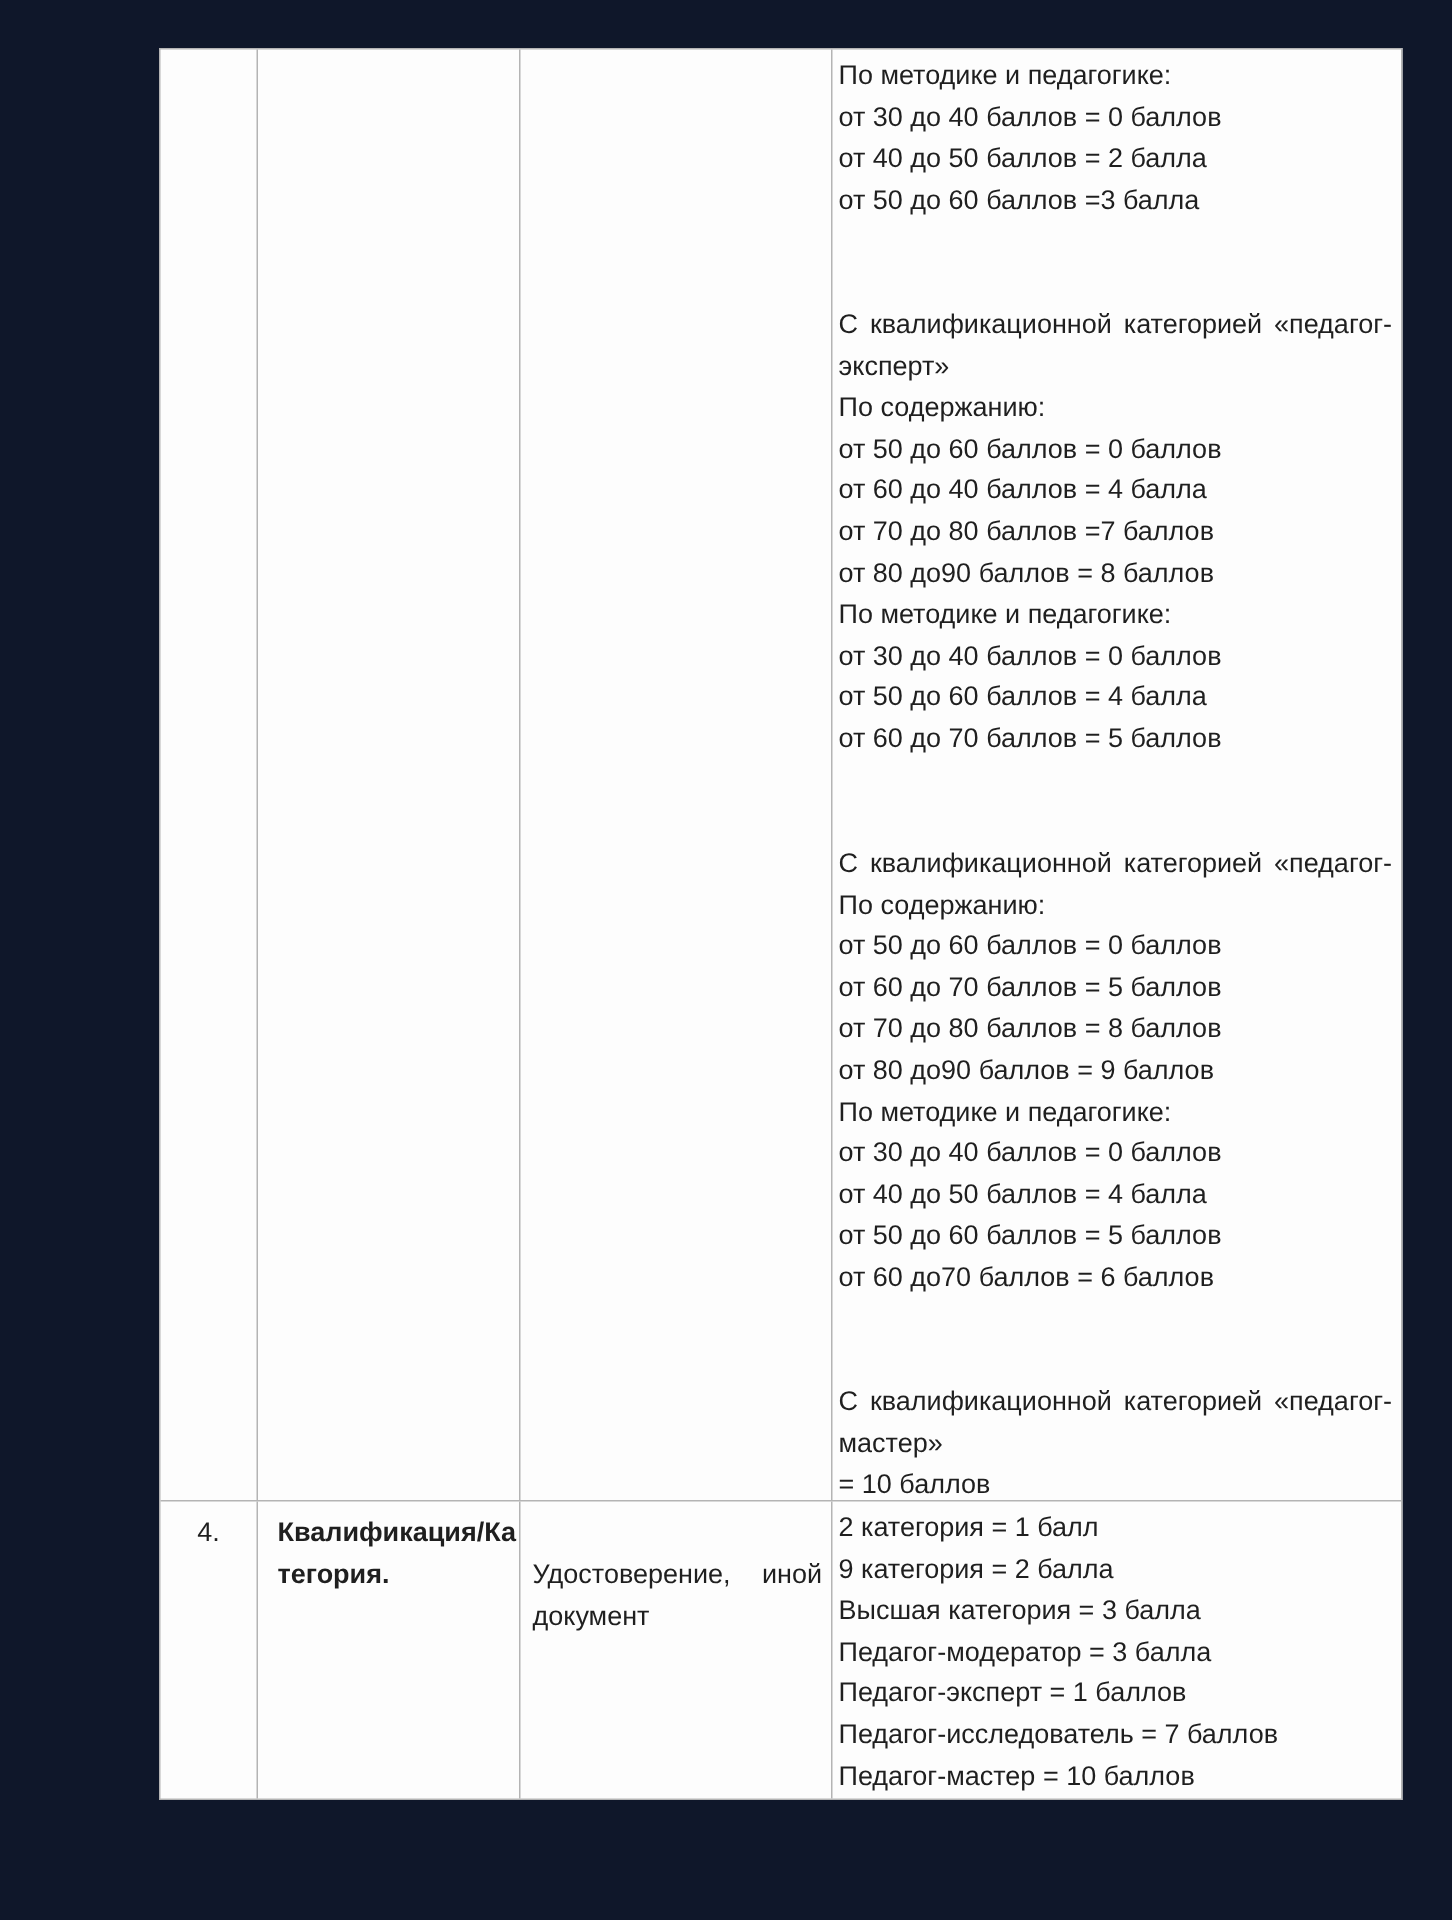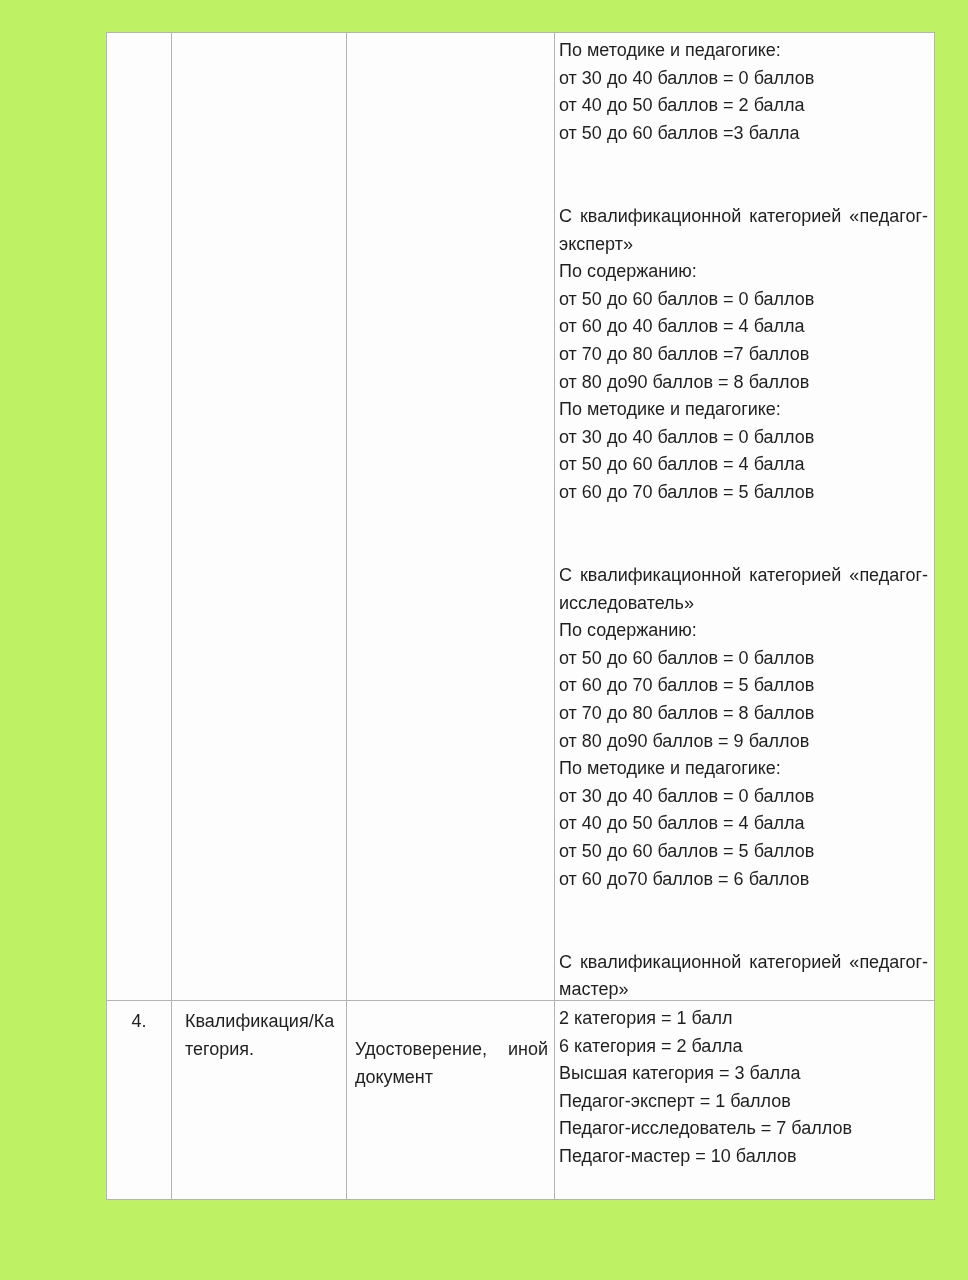--- a/index.html
+++ b/index.html
@@ -11,21 +11,21 @@
     height: 1280px;
     background: #fbfbfb;
     font-family: "Liberation Sans", "DejaVu Sans", sans-serif;
     color: #1f1f1f;
     overflow: hidden;
   }
   .page {
     position: relative;
     width: 968px;
     height: 1280px;
-    background: #bef264;
+    background: #0f172a;
   }
   .doc-table {
     position: absolute;
     left: 106px;
     top: 32px;
     width: 829px;
     border: 1px solid #b4b4b4;
     background: #fdfdfd;
     box-sizing: border-box;
   }
@@ -46,20 +46,21 @@
     line-height: 27.6px;
     overflow: hidden;
   }
   .cell:first-child { border-left: none; }
   .cell-num {
     text-align: center;
     padding-top: 7px;
   }
   .cell-criteria {
     padding: 7px 2px 0 13px;
+    font-weight: bold;
   }
   .cell-document {
     padding: 7px 6px 0 8px;
   }
   .cell-scores {
     padding: 4px 6px 0 4px;
   }
   .line {
     white-space: nowrap;
   }
@@ -92,21 +93,20 @@
           <div class="line">от 50 до 60 баллов = 0 баллов</div>
           <div class="line">от 60 до 40 баллов = 4 балла</div>
           <div class="line">от 70 до 80 баллов =7 баллов</div>
           <div class="line">от 80 до90 баллов = 8 баллов</div>
           <div class="line">По методике и педагогике:</div>
           <div class="line">от 30 до 40 баллов = 0 баллов</div>
           <div class="line">от 50 до 60 баллов = 4 балла</div>
           <div class="line">от 60 до 70 баллов = 5 баллов</div>
           <div class="line">&nbsp;</div>
           <div class="line justify">С квалификационной категорией «педагог-</div>
-          <div class="line">исследователь»</div>
           <div class="line">По содержанию:</div>
           <div class="line">от 50 до 60 баллов = 0 баллов</div>
           <div class="line">от 60 до 70 баллов = 5 баллов</div>
           <div class="line">от 70 до 80 баллов = 8 баллов</div>
           <div class="line">от 80 до90 баллов = 9 баллов</div>
           <div class="line">По методике и педагогике:</div>
           <div class="line">от 30 до 40 баллов = 0 баллов</div>
           <div class="line">от 40 до 50 баллов = 4 балла</div>
           <div class="line">от 50 до 60 баллов = 5 баллов</div>
           <div class="line">от 60 до70 баллов = 6 баллов</div>
@@ -122,22 +122,23 @@
       <div class="cell cell-criteria">
           <div class="line">Квалификация/Ка</div>
           <div class="line">тегория.</div>
         </div>
       <div class="cell cell-document">
           <div class="line justify">Удостоверение, иной</div>
           <div class="line">документ</div>
         </div>
       <div class="cell cell-scores">
           <div class="line">2 категория = 1 балл</div>
-          <div class="line">6 категория = 2 балла</div>
+          <div class="line">9 категория = 2 балла</div>
           <div class="line">Высшая категория = 3 балла</div>
+          <div class="line">Педагог-модератор = 3 балла</div>
           <div class="line">Педагог-эксперт = 1 баллов</div>
           <div class="line">Педагог-исследователь = 7 баллов</div>
           <div class="line">Педагог-мастер = 10 баллов</div>
         </div>
     </div>
 
   </div>
 </div>
 
 </body></html>

